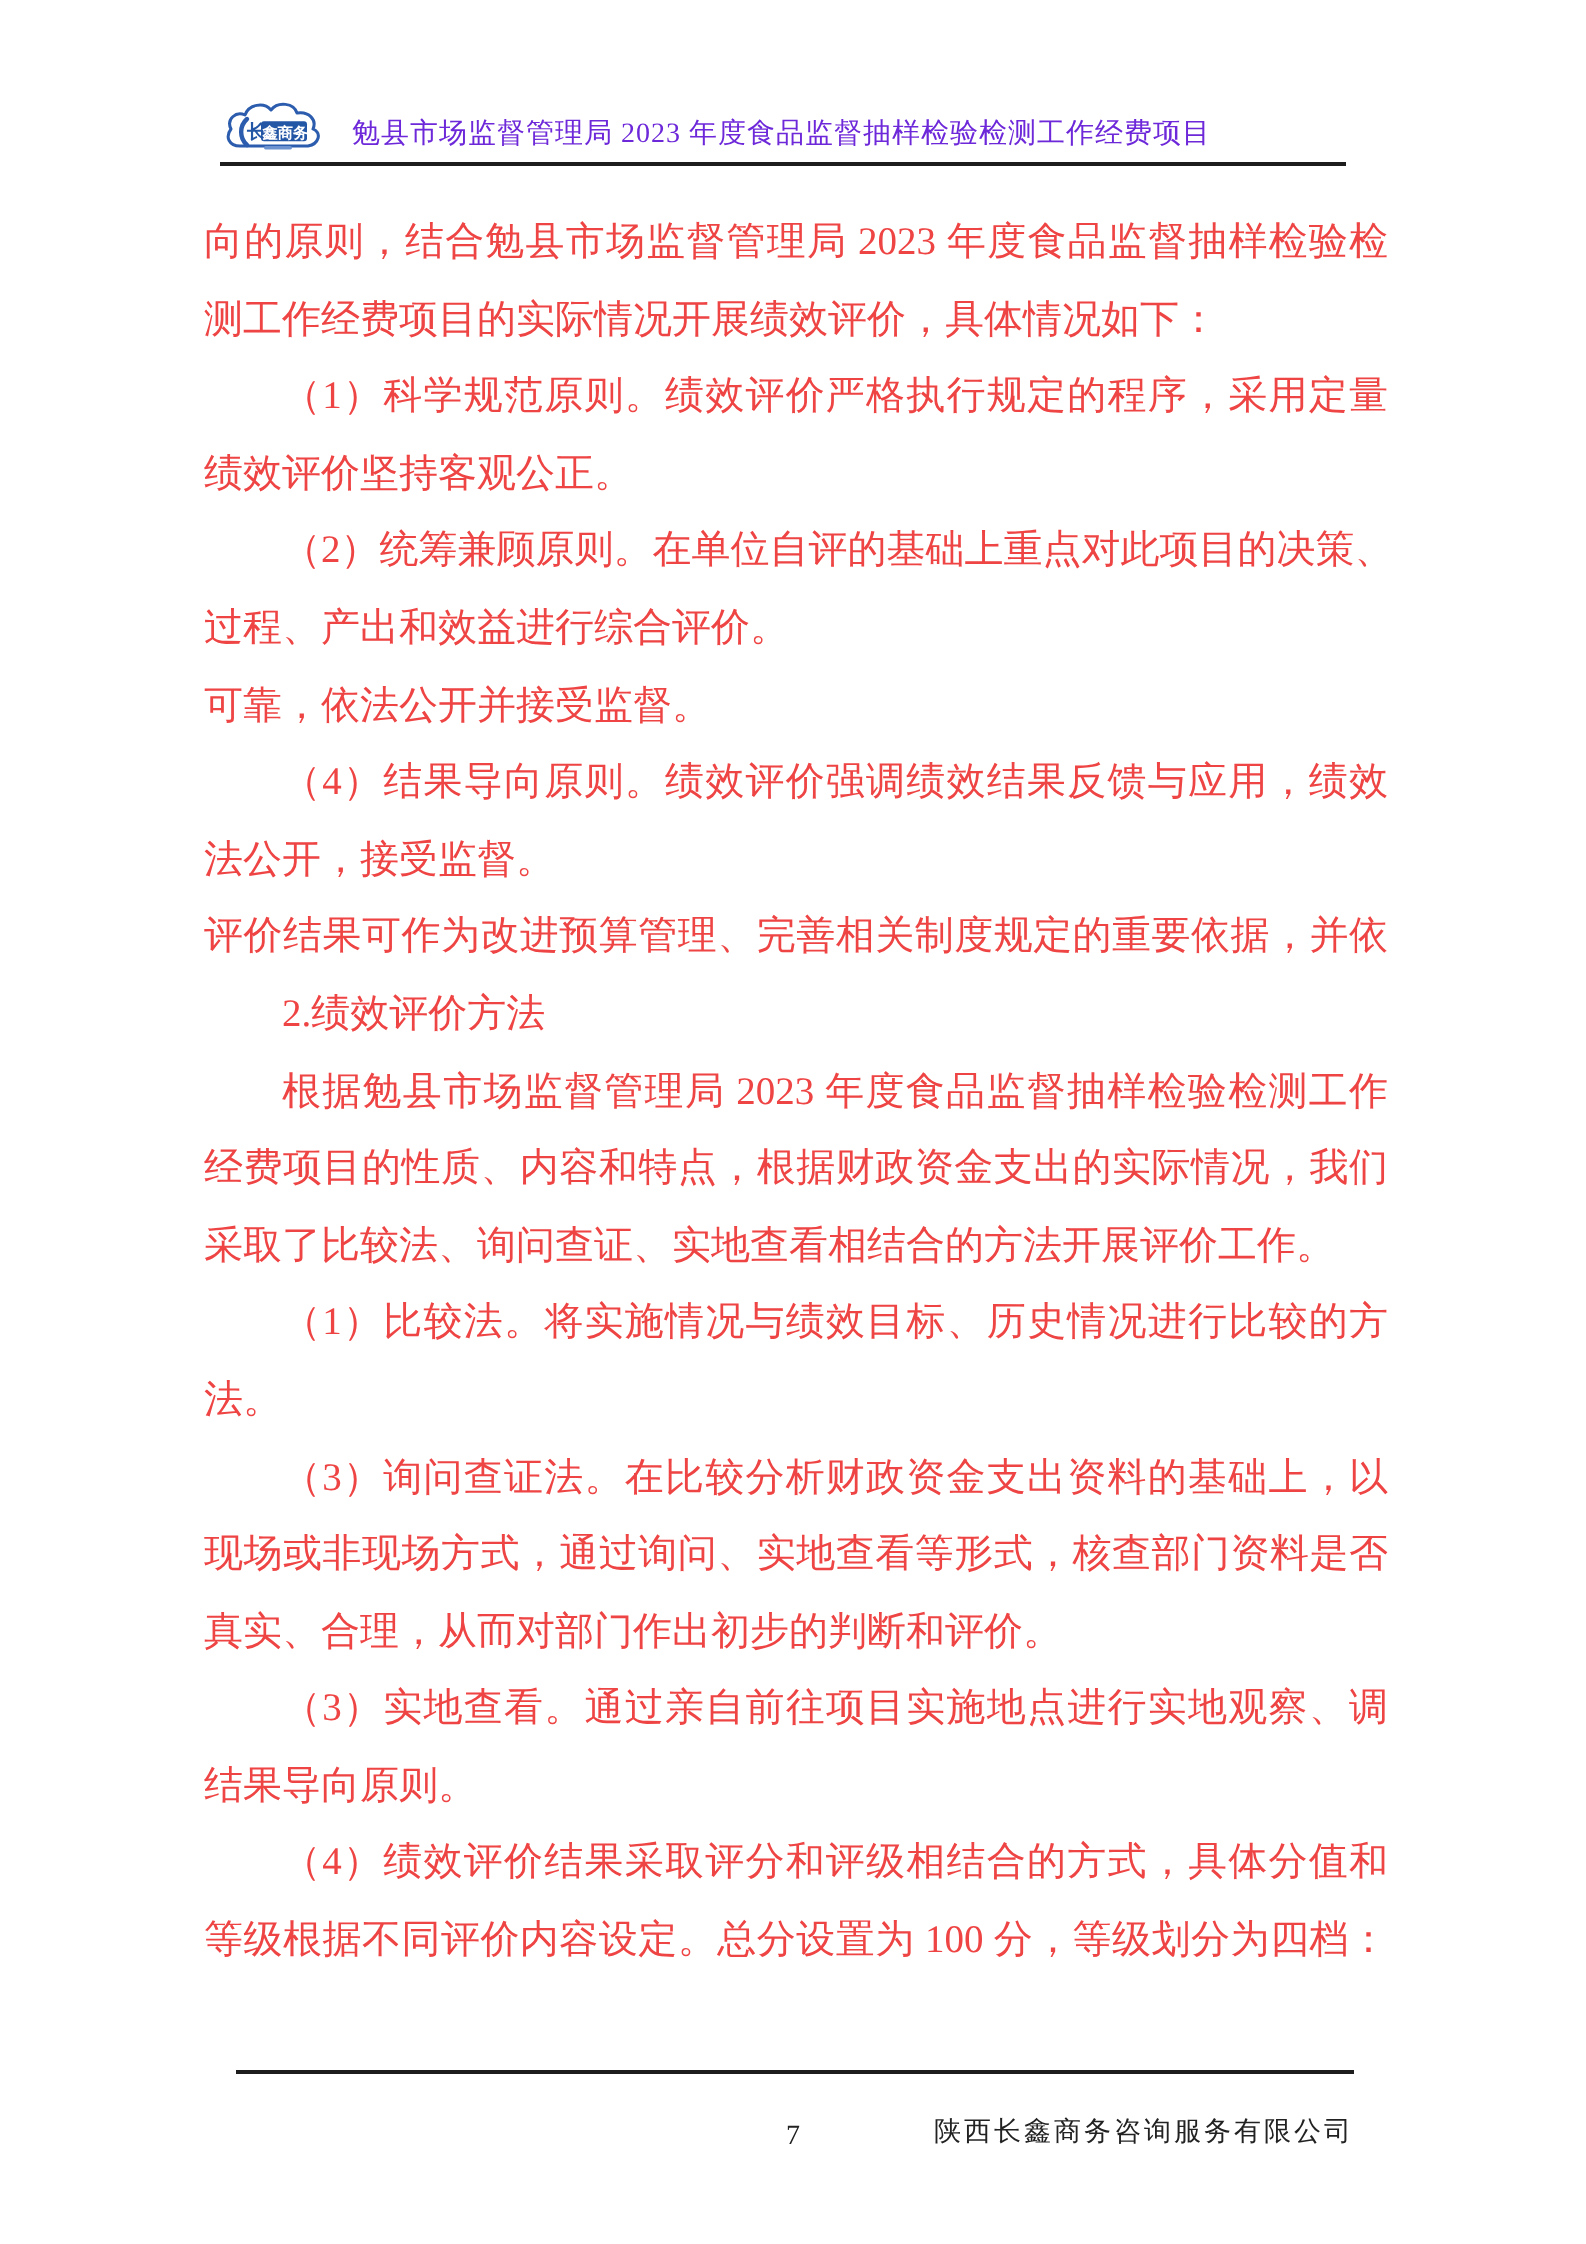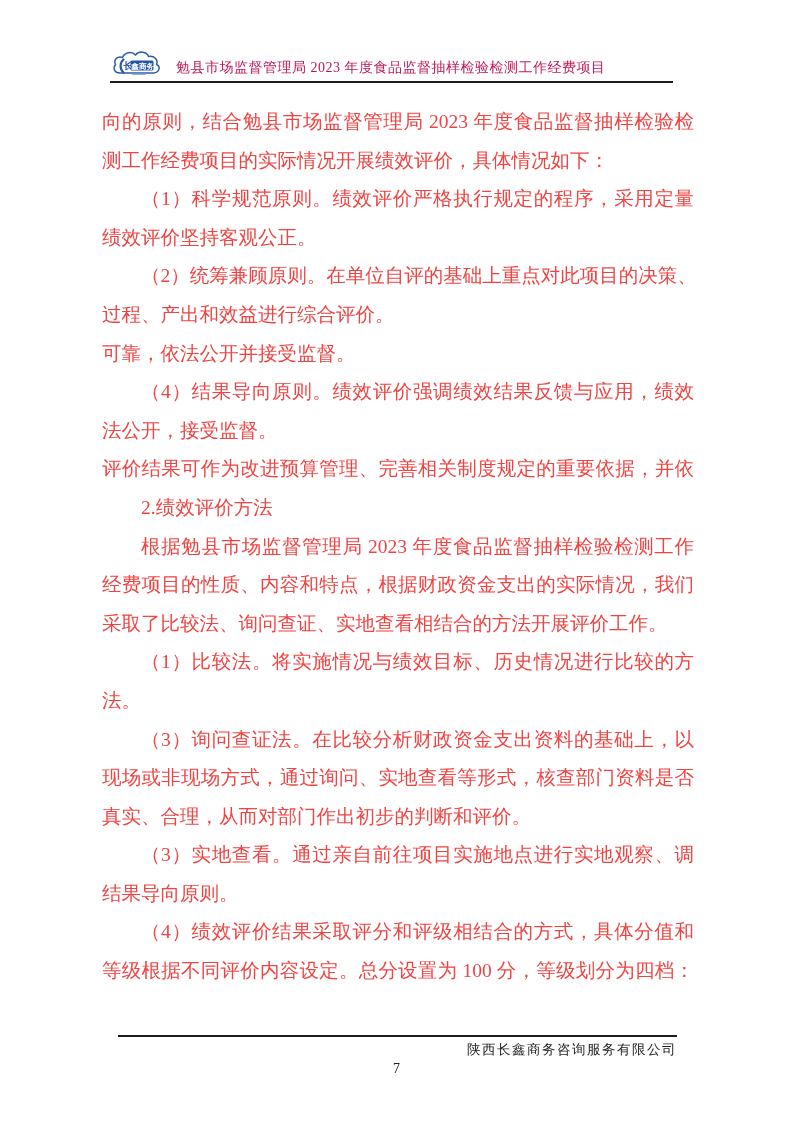--- a/index.html
+++ b/index.html
@@ -24,21 +24,21 @@
     border-bottom: 2px solid #1d1d1d;
     padding-bottom: 3px;
   }
   .logo { width: 56px; height: 30px; flex: 0 0 auto; display: block; }
   .header-title {
     font-size: 14px;
     letter-spacing: 0.5px;
     white-space: nowrap;
     line-height: 1.25;
     padding-bottom: 2px;
-    color: #be185d;
+    color: #6d28d9;
   }
   
   .body-text {
     position: absolute;
     left: 102px; top: 103px;
     width: 592px;
   }
   .ln {
     font-size: 19.5px;
     line-height: 38.6px;
@@ -48,21 +48,21 @@
   }
   .fill { text-align: justify; text-align-last: justify; }
   .end  { text-align: center; text-align-last: left; }
   .ind  { text-indent: 2em; }
   
   .footer {
     position: absolute;
     left: 118px; top: 1035px;
     width: 559px;
     border-top: 2px solid #1d1d1d;
-    padding-top: 4px;
+    padding-top: 20px;
     text-align: right;
     font-size: 13.5px;
     letter-spacing: 1.5px;
     color: #222222;
   }
   .page-num {
     position: absolute;
     left: 0; top: 1061px;
     width: 793px;
     text-align: center;

